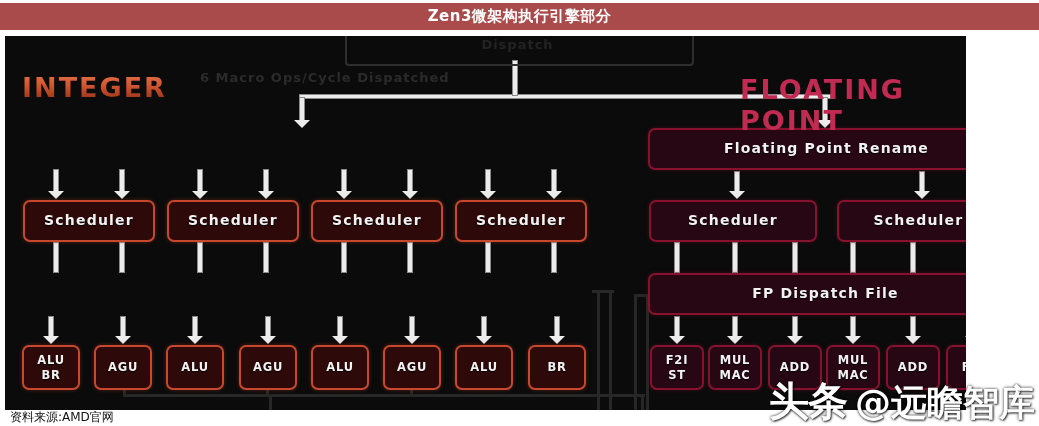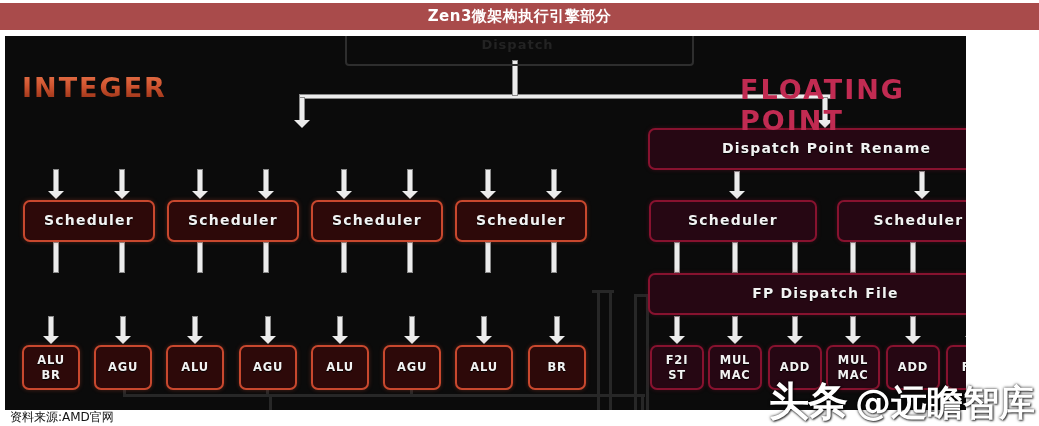--- a/index.html
+++ b/index.html
@@ -66,20 +66,21 @@
 <div class="page">
 
   <div class="title-bar">
     <span>Zen3微架构执行引擎部分</span>
   </div>
 
   <div class="diagram">
 
     <div class="dispatch-box"></div>
     <div class="dispatch-label">Dispatch</div>
+    <div class="dispatch-note">6 Macro Ops/Cycle Dispatched</div>
 
     <div class="heading int">INTEGER</div>
     <div class="heading fp">FLOATING POINT</div>
 
     <div id="connectors" style="position:absolute;inset:0;">
         <div class="hline" style="left: 294px; top: 58px; width: 532px;"></div>
         <div class="vline" style="left: 507px; top: 24px; height: 36px;"></div>
         <div class="varrow" style="left: 289px; top: 61px; height: 31px;">
           <div class="shaft"></div>
           <div class="head"></div>
@@ -247,21 +248,21 @@
       <span>AGU</span>
       </div>
     <div class="box int eu" style="left:450px;top:309px;width:58px;height:45px">
       <span>ALU</span>
       </div>
     <div class="box int eu" style="left:523px;top:309px;width:58px;height:45px">
       <span>BR</span>
       </div>
 
     <div class="box fp" style="left:643px;top:92px;width:357px;height:42px">
-      <span>Dispatch Point Rename</span>
+      <span>Floating Point Rename</span>
       </div>
 
     <div class="box fp" style="left:644px;top:164px;width:168px;height:42px">
       <span>Scheduler</span>
       </div>
     <div class="box fp" style="left:832px;top:164px;width:163px;height:42px">
       <span>Scheduler</span>
       </div>
 
     <div class="box fp" style="left:643px;top:237px;width:355px;height:42px">

